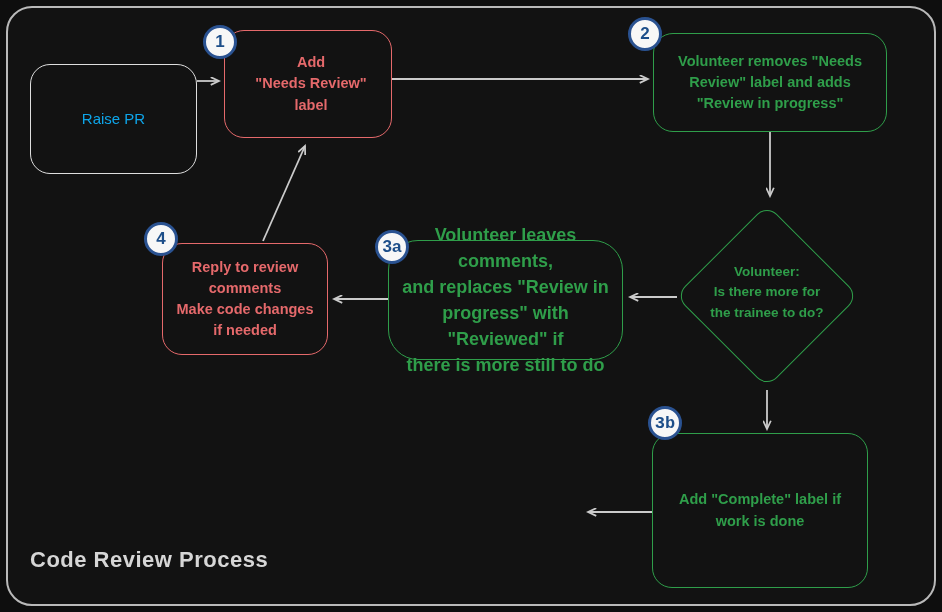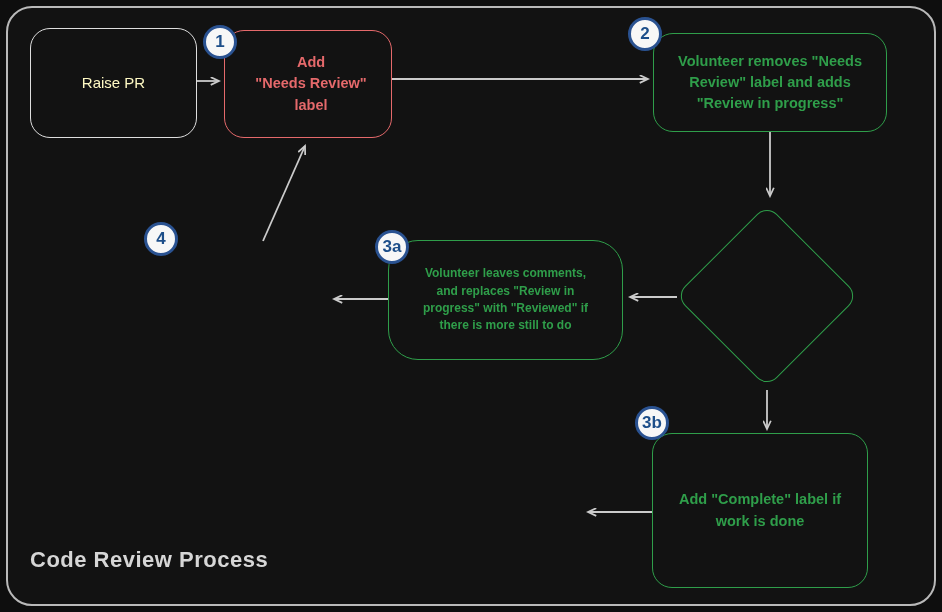--- a/index.html
+++ b/index.html
@@ -12,21 +12,21 @@
     position:absolute;left:6px;top:6px;right:6px;bottom:6px;
     border:2.5px solid #b9b9b9;border-radius:26px;
     background:#121212;
   }
   .node{
     position:absolute;display:flex;align-items:center;justify-content:center;
     border-radius:20px;text-align:center;
     white-space:pre-line;line-height:1.45;font-size:14.5px;font-weight:600;
     box-sizing:border-box;padding:8px 10px;
   }
-  .node.white{border:1.5px solid #dedede;color:#fef9c3;font-weight:400;font-size:15px;}
+  .node.white{border:1.5px solid #dedede;color:#0ea5e9;font-weight:400;font-size:15px;margin-top:36px;}
   .node.red{border:1.5px solid #e5696b;color:#e5696b;}
   .node.green{border:1.5px solid #2f9e4a;color:#2f9e4a;}
   .diamond{
     position:absolute;left:702px;top:231px;width:130px;height:130px;
     border:1.5px solid #2f9e4a;border-radius:14px;
     transform:rotate(45deg);box-sizing:border-box;
   }
   .diamond-label{
     position:absolute;left:682px;top:262px;width:170px;
     color:#2f9e4a;text-align:center;white-space:pre-line;
@@ -71,35 +71,42 @@
 
   <div class="node red" style="left:224px;top:30px;width:168px;height:108px;padding-left:16px;">Add
 "Needs Review"
 label</div>
 
   <div class="node green" style="left:653px;top:33px;width:234px;height:99px;">Volunteer removes "Needs
 Review" label and adds
 "Review in progress"</div>
 
   <div class="diamond"></div>
+  <div class="diamond-label">Volunteer:
+Is there more for
+the trainee to do?</div>
 
-  <div class="node green" style="left:388px;top:240px;width:235px;height:120px;font-size:12px;border-radius:30px;">Volunteer leaves comments,
+  <div class="node green" style="left:388px;top:240px;width:235px;height:120px;font-size:18px;border-radius:30px;">Volunteer leaves comments,
 and replaces "Review in
 progress" with "Reviewed" if
 there is more still to do</div>
 
+  <div class="node red" style="left:162px;top:243px;width:166px;height:112px;">Reply to review
+comments
+Make code changes
+if needed</div>
 
   <div class="node green" style="left:652px;top:433px;width:216px;height:155px;">Add "Complete" label if
 work is done</div>
 
 
   <div class="badge" style="left:203px;top:25px;">1</div>
 
   <div class="badge" style="left:628px;top:17px;">2</div>
 
   <div class="badge" style="left:375px;top:218px;margin-top:12px;">3a</div>
 
   <div class="badge" style="left:144px;top:222px;">4</div>
 
-  <div class="badge" style="left:635px;top:406px;">3b</div>
+  <div class="badge" style="left:648px;top:406px;font-family:Liberation Mono, monospace;">3b</div>
 
   <div class="title">Code Review Process</div>
 </div>
 
 </body></html>

